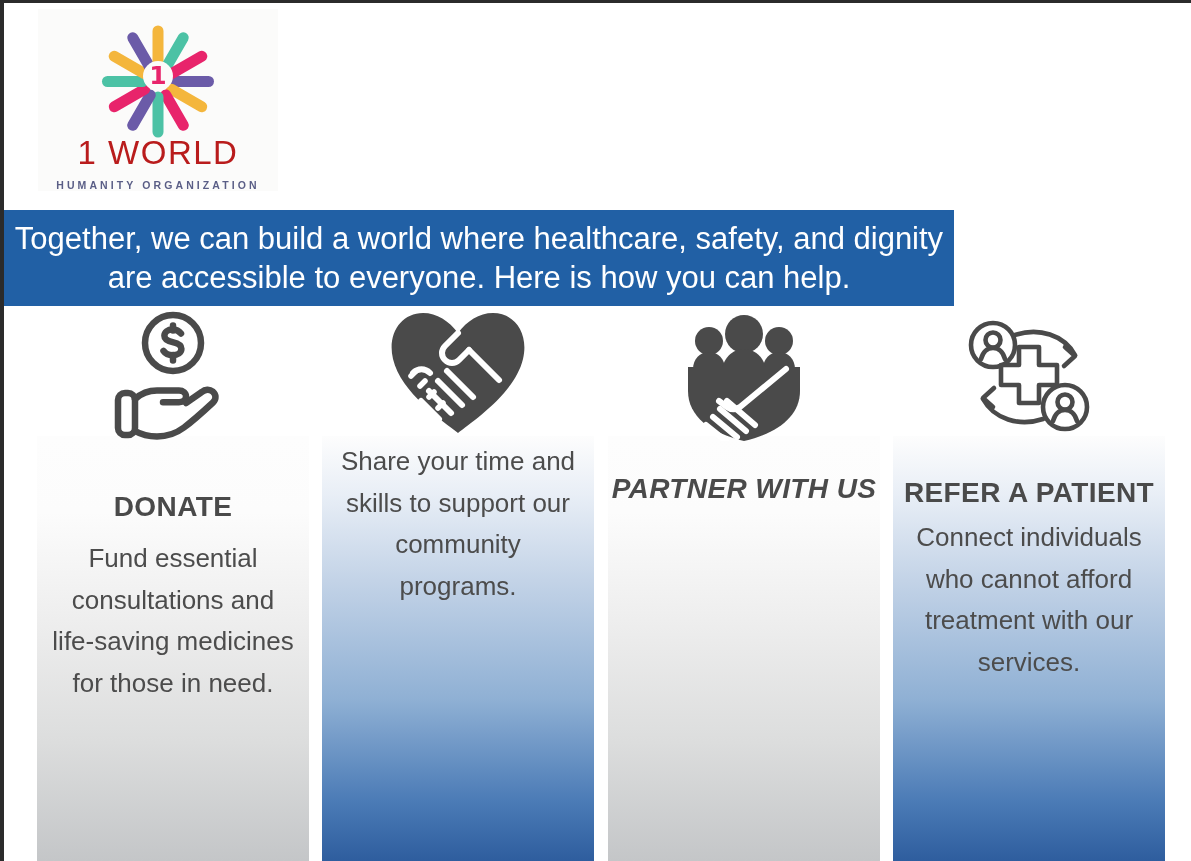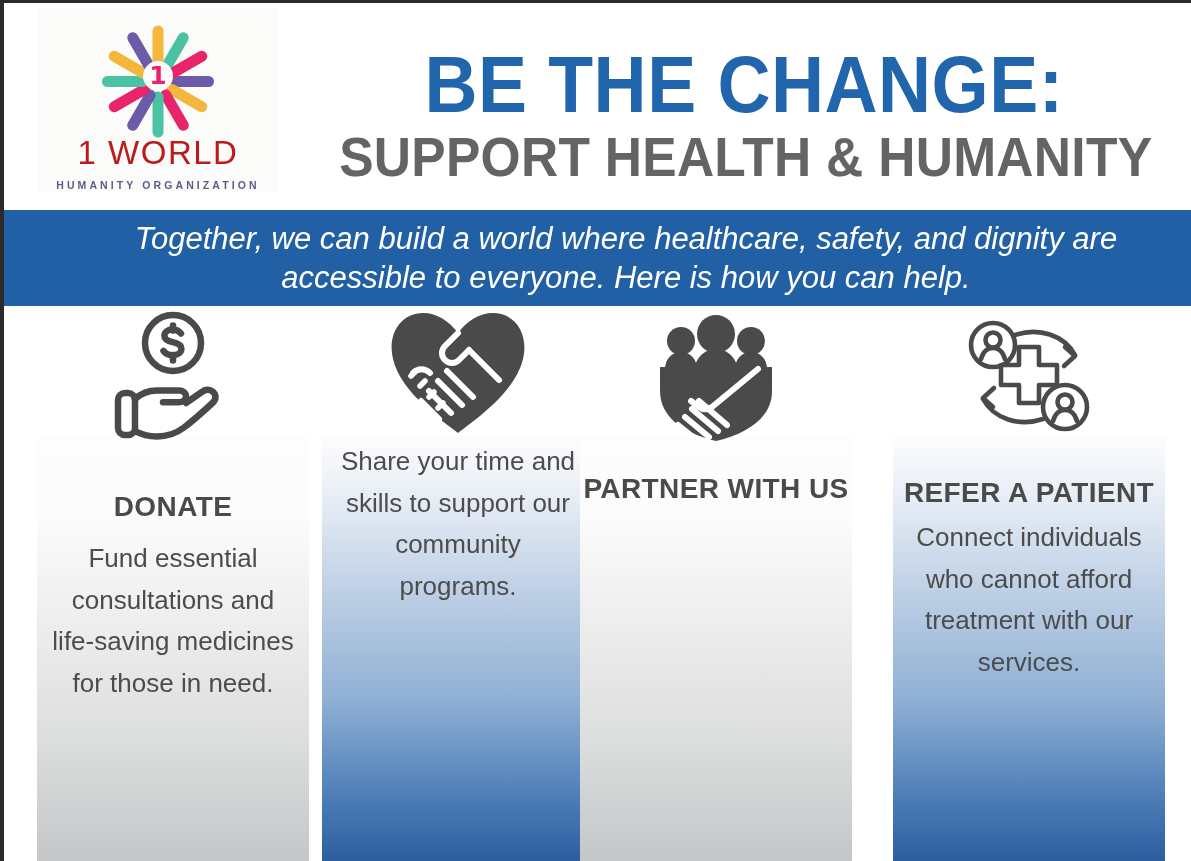--- a/index.html
+++ b/index.html
@@ -134,27 +134,26 @@
     transform: scaleX(0.92);
     transform-origin: center;
     white-space: nowrap;
   }
 
   
   .banner {
     position: absolute;
     left: 0;
     top: 207px;
-    width: 1187px;
+    width: 950px;
     height: 96px;
     background: #2160a5;
     display: flex;
     align-items: center;
-    justify-content: flex-end;
-    font-style: italic;
+    justify-content: flex-start;
   }
   .banner-text {
     width: 1130px;
     text-align: center;
     color: #ffffff;
     font-size: 31px;
     line-height: 1.26;
     font-family: "Liberation Sans", sans-serif;
     font-weight: 400;
   }
@@ -178,21 +177,21 @@
     align-items: center;
   }
   .card.gray {
     background: linear-gradient(to bottom, #fdfdfd 0%, #fcfcfc 18%, #ededed 45%, #dcdddd 72%, #c4c6c8 100%);
   }
   .card.blue {
     background: linear-gradient(to bottom, #fdfdfd 0%, #e8eef6 14%, #c3d3e7 34%, #8fb0d4 62%, #4b7bb6 86%, #2e5d9e 100%);
   }
   .card#card1 { left: 33px; }
   .card#card2 { left: 318px; }
-  .card#card3 { left: 576px; }
+  .card#card3 { left: 604px; font-style: italic; }
   .card#card4 { left: 889px; }
 
   .icon-wrap {
     position: absolute;
     top: -135px;
     left: 0;
     width: 272px;
     height: 140px;
     display: flex;
     align-items: flex-end;
@@ -251,24 +250,20 @@
         <div class="spoke" style="transform:rotate(270deg) translateX(10px);background:#f4b63c"></div>
         <div class="spoke" style="transform:rotate(300deg) translateX(10px);background:#4cc2a5"></div>
         <div class="spoke" style="transform:rotate(330deg) translateX(10px);background:#e8246b"></div>
         <div class="hub"></div>
         <div class="one">1</div>
       </div>
       <div class="logo-word">1 WORLD</div>
       <div class="logo-sub">HUMANITY ORGANIZATION</div>
     </div>
 
-    <div class="titles">
-      <div class="title-main">BE THE CHANGE:</div>
-      <div class="title-sub">SUPPORT HEALTH &amp; HUMANITY</div>
-    </div>
   </div>
 
   <div class="banner">
     <div class="banner-text">Together, we can build a world where healthcare, safety, and dignity are accessible to everyone. Here is how you can help.</div>
   </div>
 
   <div class="cards">
 
     <div class="card gray" id="card1">
       <div class="icon-wrap">

